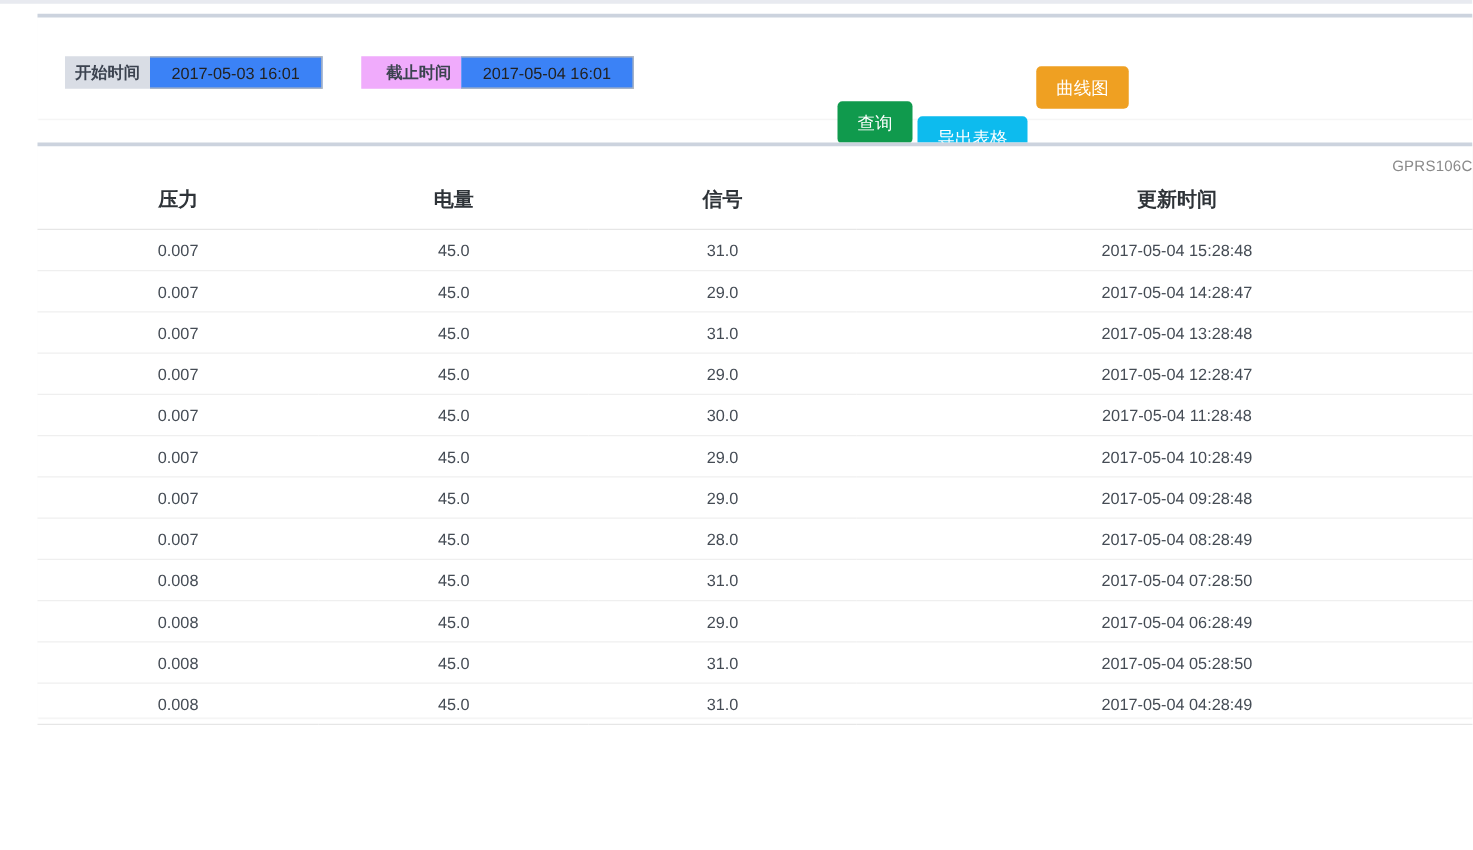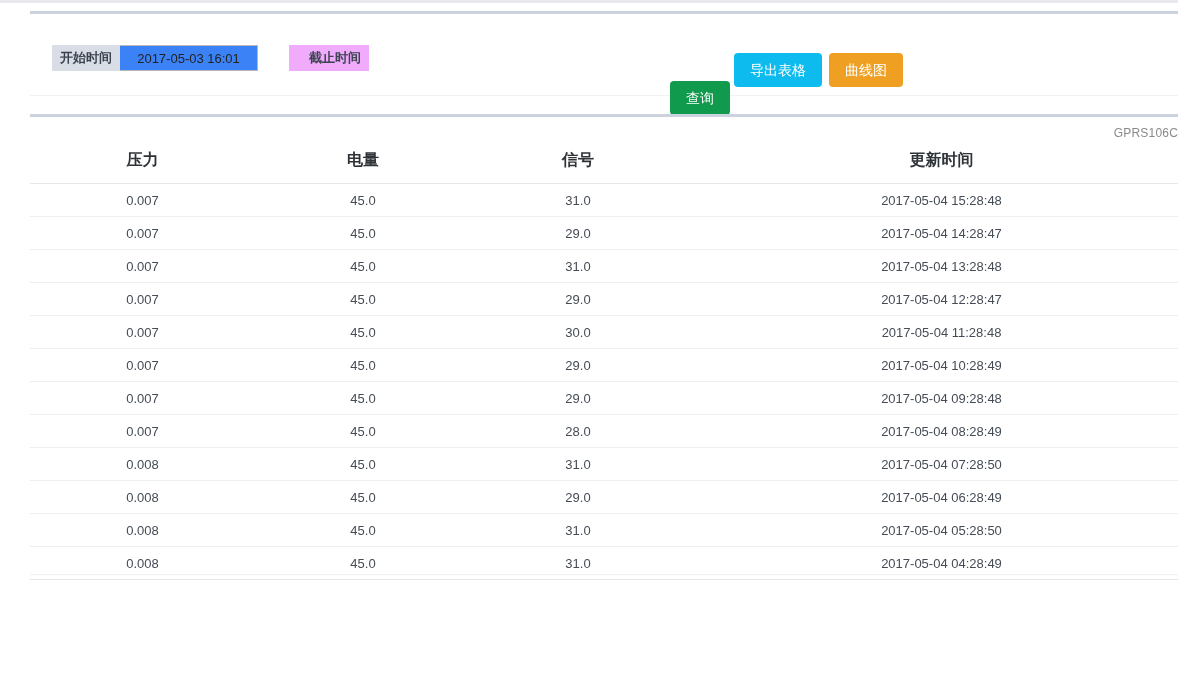--- a/index.html
+++ b/index.html
@@ -78,21 +78,21 @@
     border: none;
     border-radius: 4px;
     color: #ffffff;
     font-size: 14px;
     font-family: "Liberation Sans", sans-serif;
     cursor: pointer;
     padding: 0 16px;
     line-height: 34px;
   }
   #btn-query  { left: 640px; background: #109a4d; }
-  #btn-export { left: 704px; background: #0dbbee; }
+  #btn-export { left: 704px; background: #0dbbee; margin-top: 40px; }
   #btn-chart  { left: 799px; background: #efa022; }
 
   
   #table-panel { top: 114px; height: 460px; }
 
   .table-title {
     text-align: right;
     font-size: 12px;
     color: #8a8a8a;
     padding-top: 9px;
@@ -189,20 +189,21 @@
   <div class="panel" id="toolbar-panel">
     <div class="toolbar-inner">
 
       <div class="field-group" id="start-group">
         <span class="field-label" style="background: rgb(217, 221, 229);">开始时间</span>
         <input class="field-input" type="text" value="2017-05-03 16:01" style="">
       </div>
 
       <div class="field-group" id="end-group">
         <span class="field-label" style="background: #f0abfc; padding-left: 20px;">截止时间</span>
+        <input class="field-input" type="text" value="2017-05-04 16:01" style="">
       </div>
 
       <button class="tb-btn" id="btn-query" style="background: rgb(16, 154, 77); margin-top: 28px;">查询</button>
       <button class="tb-btn" id="btn-export" style="background: rgb(13, 187, 238);">导出表格</button>
       <button class="tb-btn" id="btn-chart" style="background: rgb(239, 160, 34);">曲线图</button>
 
     </div>
   </div>
 
   <div class="panel" id="table-panel">

